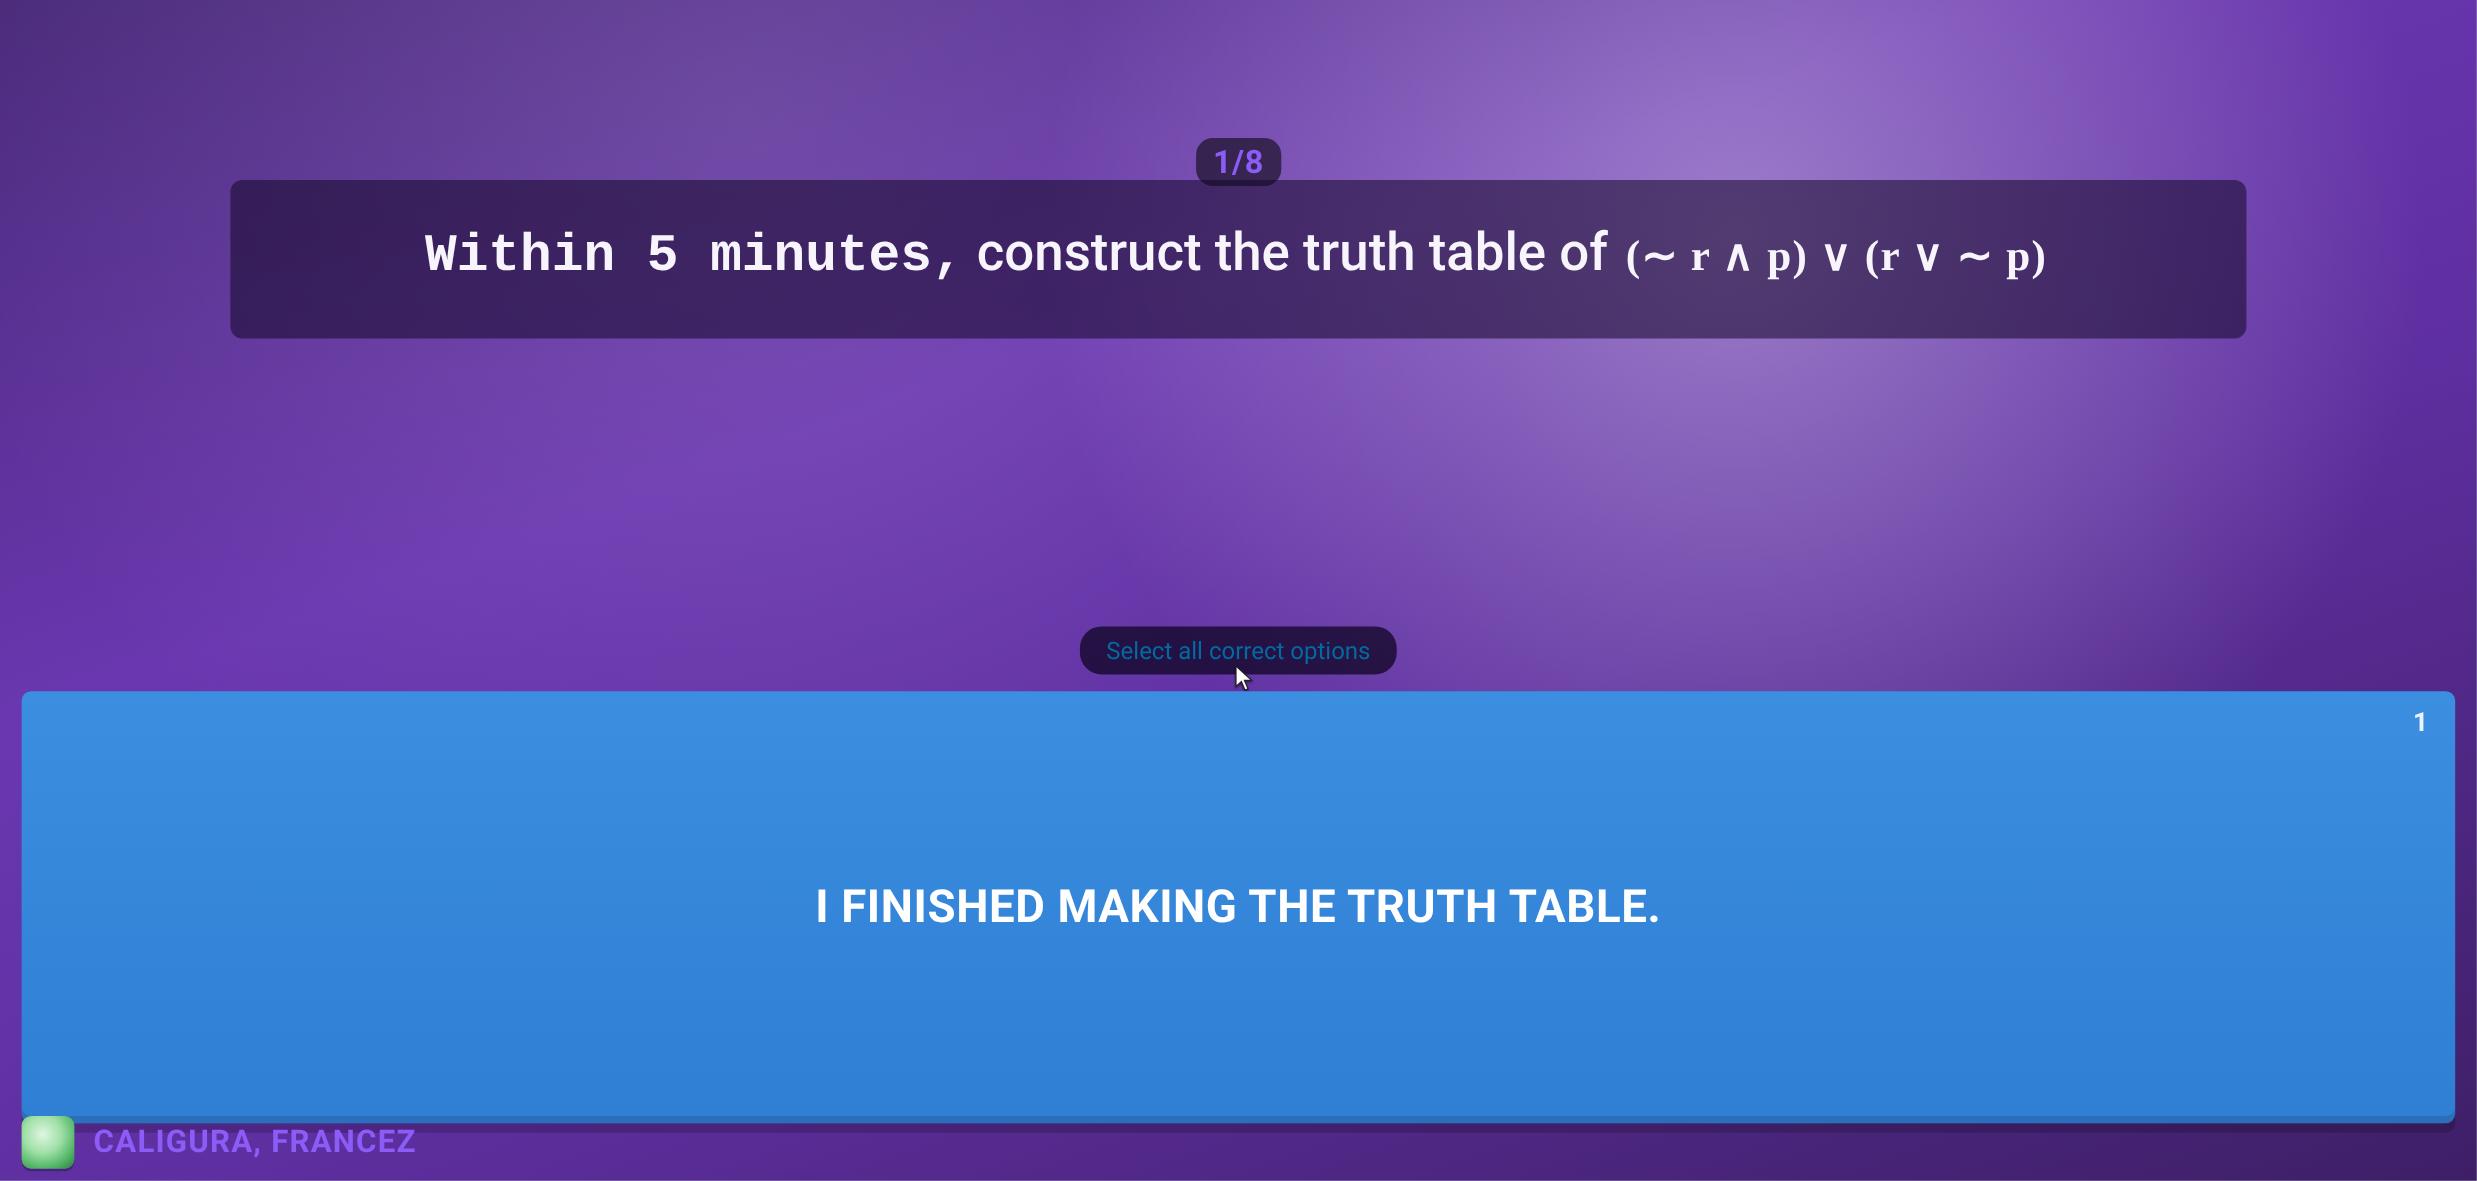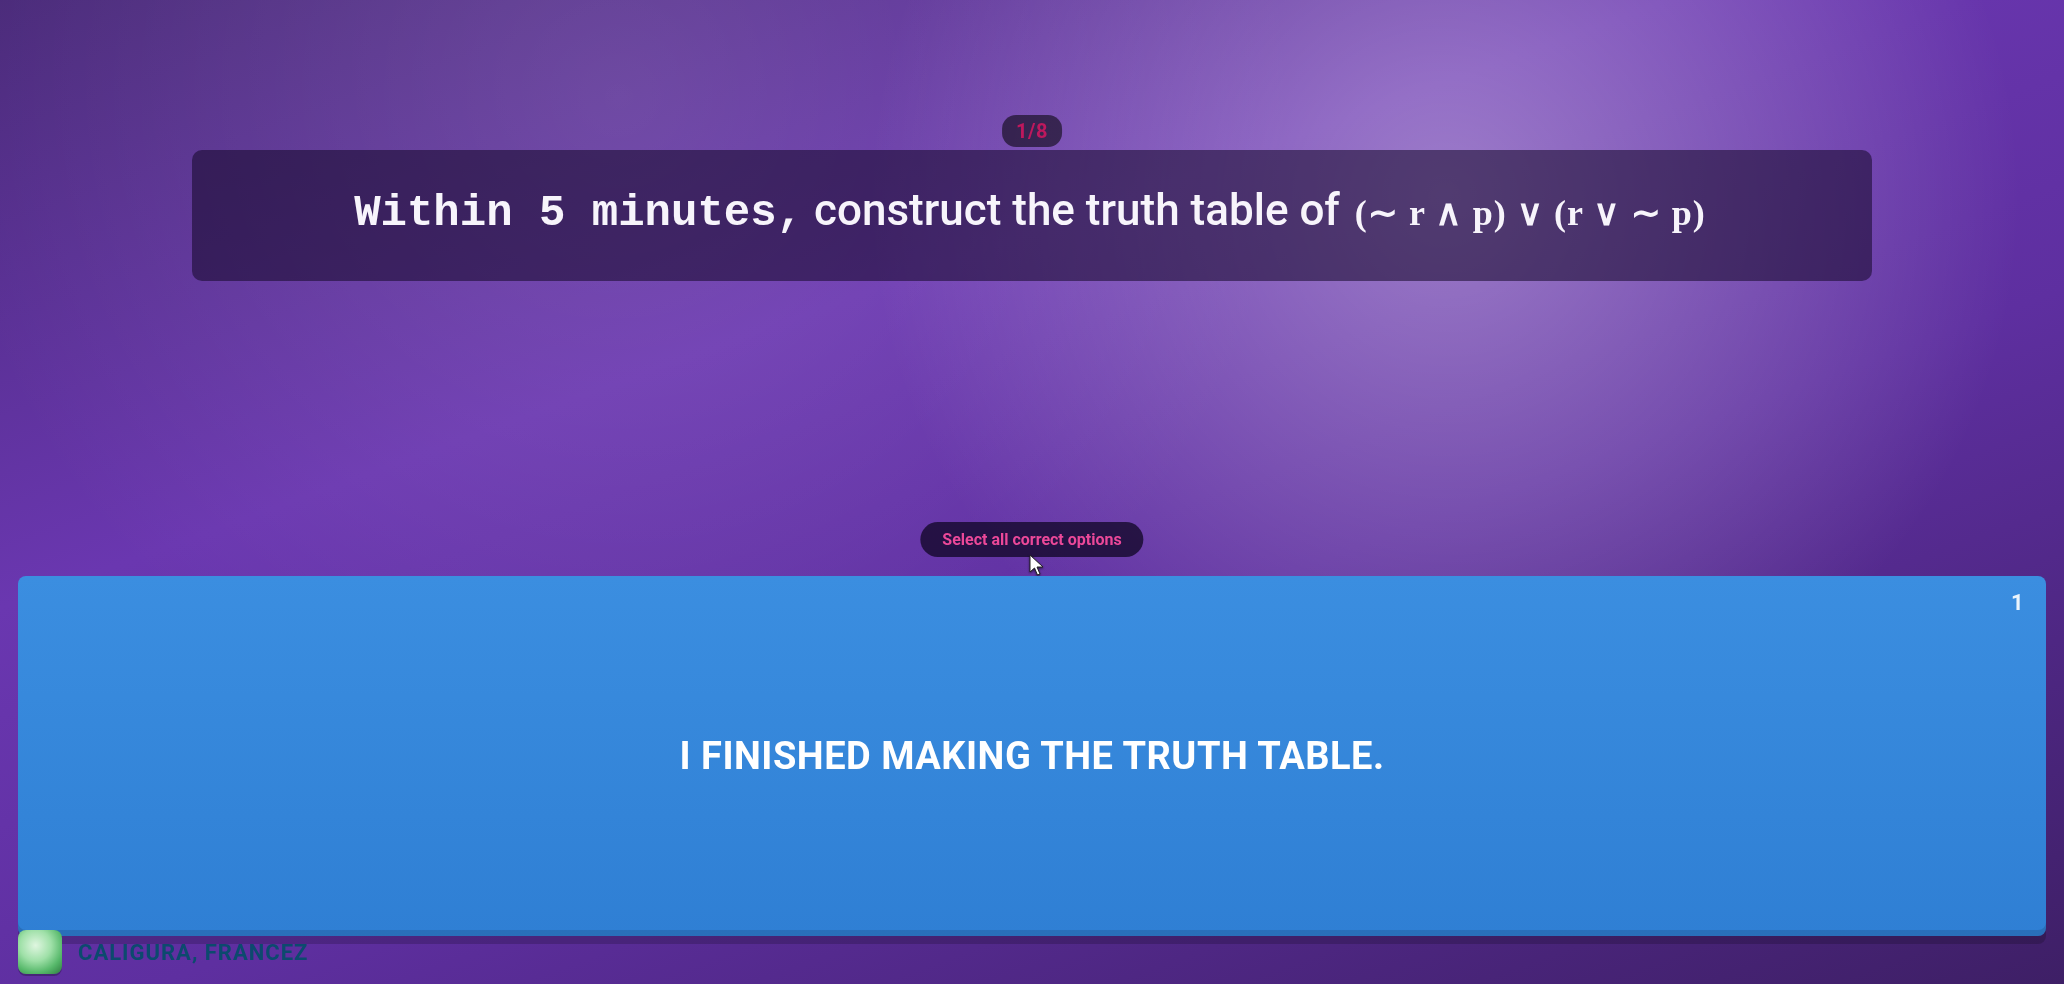--- a/index.html
+++ b/index.html
@@ -19,22 +19,22 @@
     height: 984px;
     transform-origin: top left;
   }
 
   .q-counter {
     position: absolute;
     top: 115px;
     left: 50%;
     transform: translateX(-50%);
     background: rgba(0,0,0,0.55);
-    color: #be185d;
-    font-size: 20px;
+    color: #8b5cf6;
+    font-size: 27px;
     font-weight: 700;
     padding: 4px 14px;
     border-radius: 14px;
     letter-spacing: 0.5px;
   }
 
   .question-box {
     position: absolute;
     top: 150px;
     left: 50%;
@@ -59,23 +59,23 @@
     letter-spacing: 1px;
     padding: 0 4px;
   }
 
   .hint-pill {
     position: absolute;
     top: 522px;
     left: 50%;
     transform: translateX(-50%);
     background: rgba(15, 5, 35, 0.75);
-    color: #ec4899;
-    font-size: 16px;
-    font-weight: 700;
+    color: #0369a1;
+    font-size: 20px;
+    font-weight: 400;
     padding: 8px 22px;
     border-radius: 18px;
     white-space: nowrap;
   }
 
   .cursor {
     position: absolute;
     top: 554px;
     left: 50%;
     transform: translateX(-4px);
@@ -122,22 +122,22 @@
 
   .footer {
     position: absolute;
     left: 18px;
     right: 18px;
     bottom: 6px;
     height: 52px;
     display: flex;
     align-items: center;
     gap: 16px;
-    color: #0c4a6e;
-    font-size: 22px;
+    color: #8b5cf6;
+    font-size: 26px;
     font-weight: 700;
     letter-spacing: 1px;
   }
   .avatar {
     width: 44px; height: 44px;
     border-radius: 8px;
     background: radial-gradient(circle at 40% 35%, #dff6e0 0%, #9fe0a8 40%, #56b86a 70%, #2d7a3f 100%);
     box-shadow: 0 2px 0 rgba(0,0,0,0.25);
   }
 </style>

